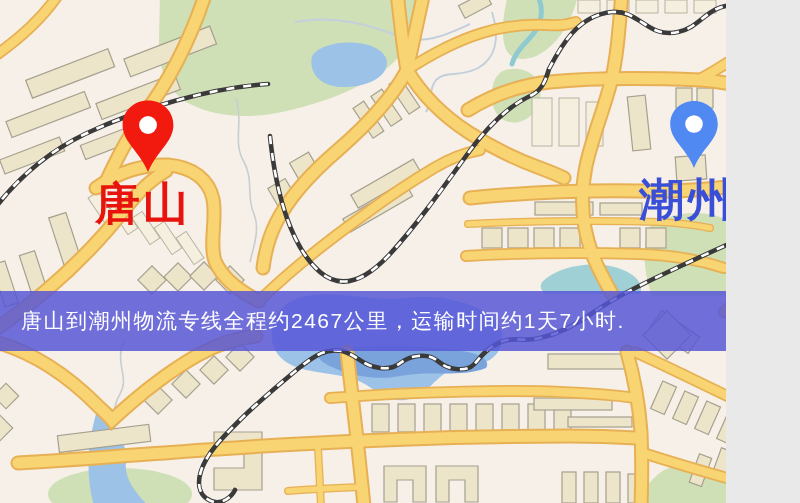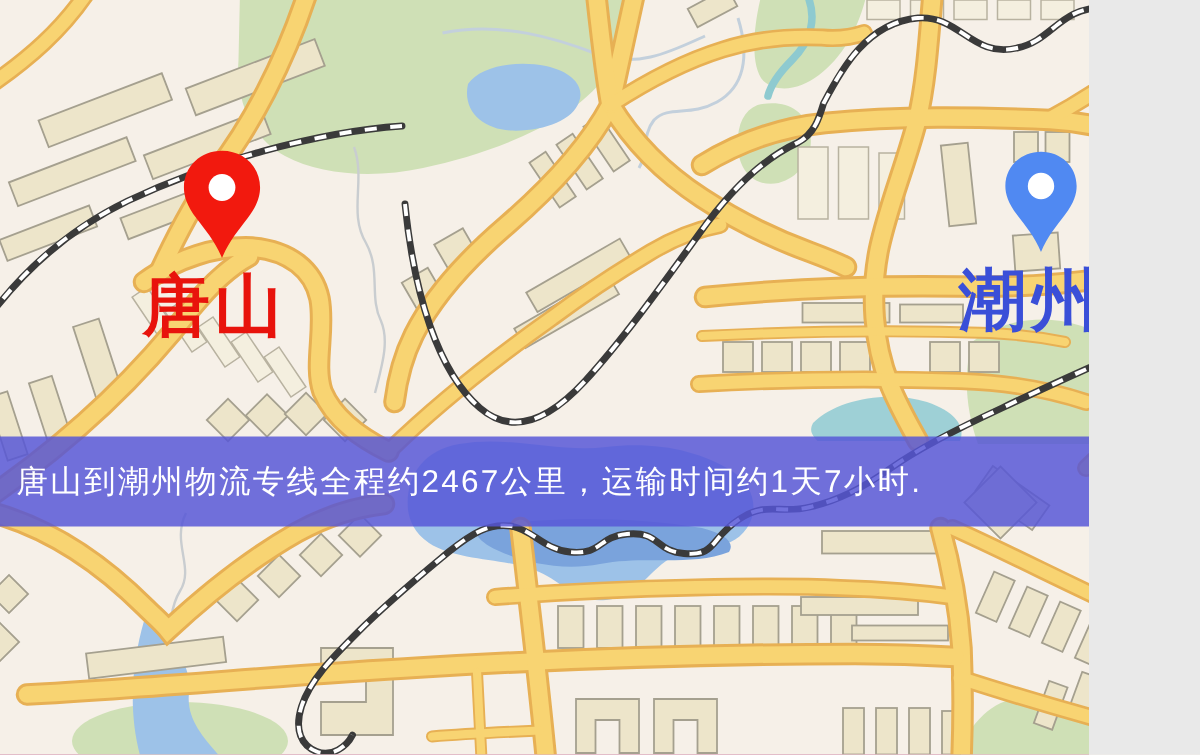--- a/index.html
+++ b/index.html
@@ -1,16 +1,16 @@
 <!DOCTYPE html>
 <html><head>
 <meta charset="utf-8">
 <style>
   html,body{margin:0;padding:0;background:#e9e9e9;}
-  .stage{position:relative;width:726px;height:503px;overflow:hidden;background:#be185d;
+  .stage{position:relative;width:726px;height:503px;overflow:hidden;background:#15803d;
          font-family:"Liberation Sans",sans-serif;}
   svg{display:block;}
   
   .cas{fill:none;stroke:#e7b054;stroke-linecap:round;}
   .rfl{fill:none;stroke:#f8d472;stroke-linecap:round;}
   .w15{stroke-width:15}.w11{stroke-width:11}
   .w12{stroke-width:12}.w85{stroke-width:8.5}
   .w8{stroke-width:8}.w55{stroke-width:5.5}
   
   .railbase{fill:none;stroke:#3a3a3a;stroke-width:4.6;stroke-linecap:round;}
@@ -24,21 +24,21 @@
   .bld2{fill:#f4efdf;stroke:#b8b2a0;stroke-width:1;}
   .stream{fill:none;stroke:#c9cdd0;stroke-width:1.6;}
   .stream2{fill:none;stroke:#c3d0dc;stroke-width:2;}
   .river{fill:none;stroke:#8ecad0;stroke-width:5;stroke-linecap:round;}
   
   .place-label{font-family:"Liberation Serif","DejaVu Serif",serif;font-weight:bold;
                font-size:45px;letter-spacing:3px;}
   
   .banner{position:absolute;left:0;top:291px;width:800px;height:60px;
           background:rgba(86,86,214,0.84);display:flex;align-items:center;
-          box-sizing:border-box;padding-left:11px;}
+          box-sizing:border-box;padding-left:21px;}
   .banner span{color:#ffffff;font-size:21px;letter-spacing:1.5px;white-space:nowrap;
                font-family:"Liberation Sans","DejaVu Sans",sans-serif;}
 </style>
 </head>
 <body>
 
 <div class="stage">
   <svg width="800" height="503" viewBox="0 0 800 503">
     <defs>
 

